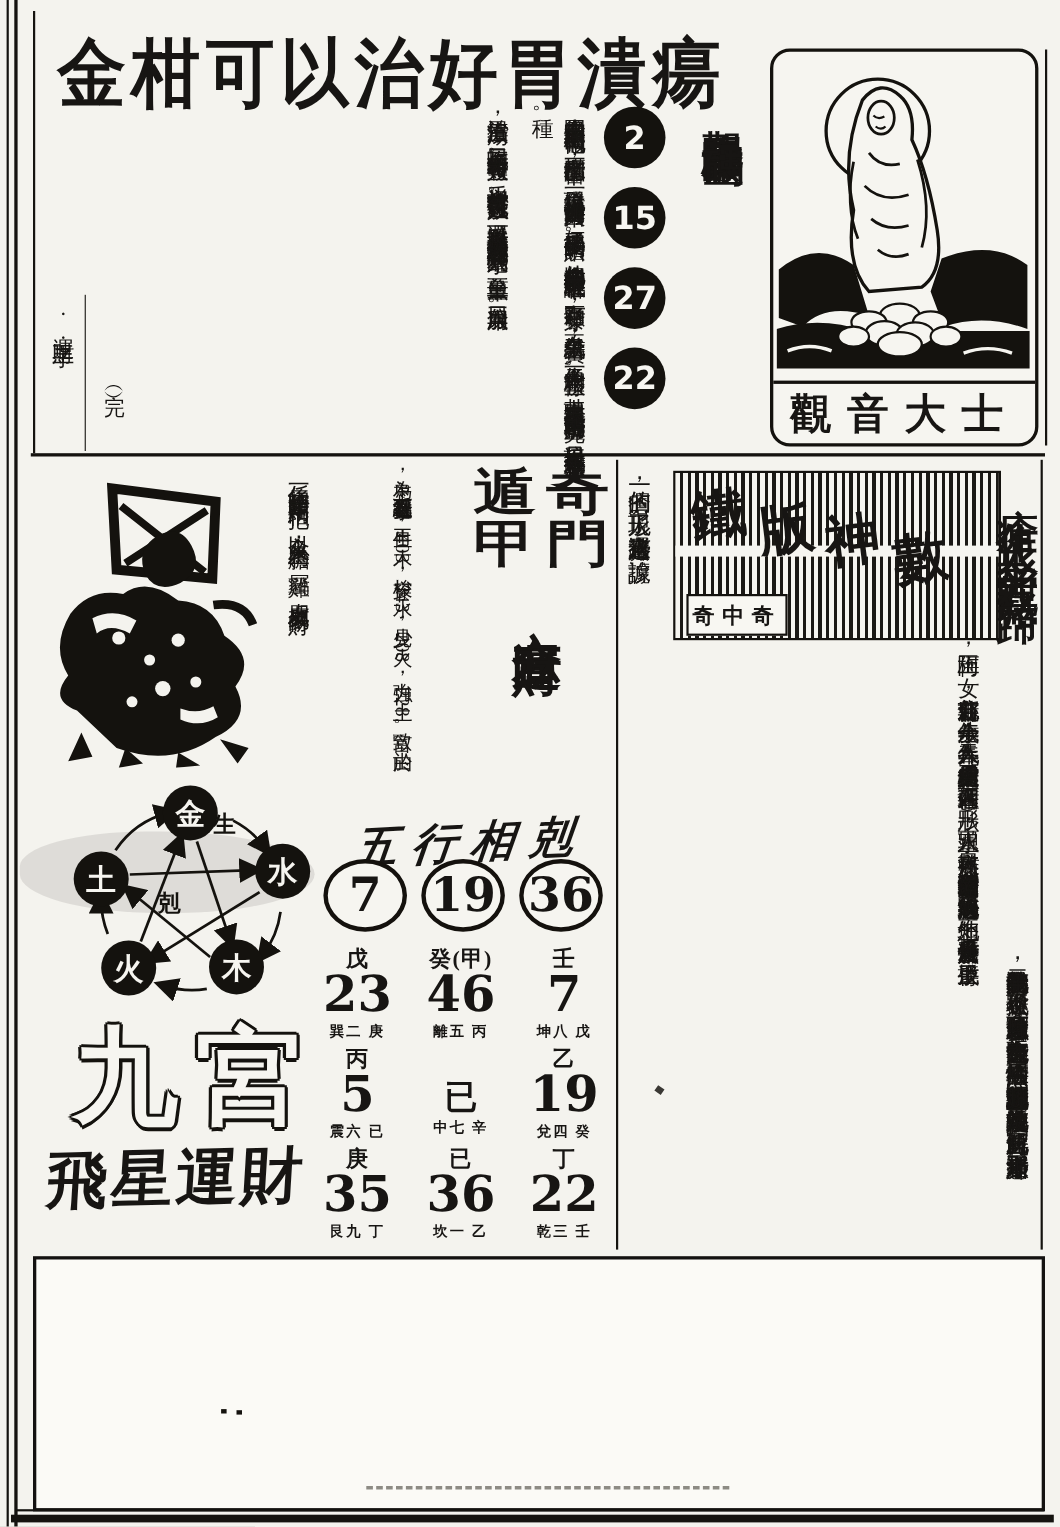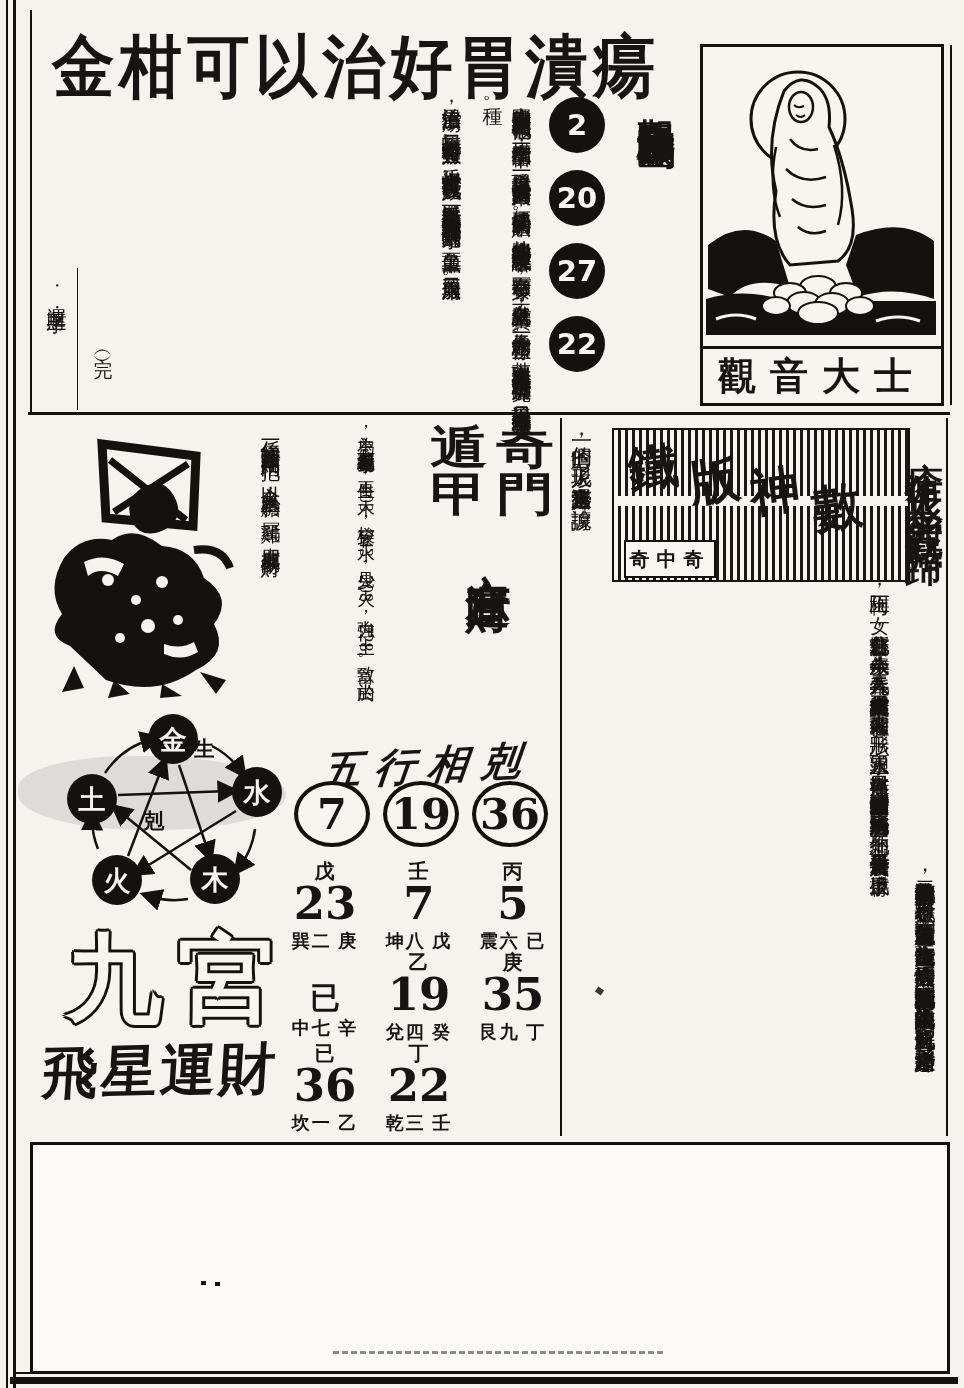--- a/index.html
+++ b/index.html
@@ -29,21 +29,21 @@
                transform:skewX(-9deg) rotate(-3deg);}
   .lucky-row{display:flex;gap:13px;align-items:center;}
   .lucky{width:68px;height:58px;border:4px solid #14110d;border-radius:50%;background:#f6f5f0;
          display:flex;align-items:center;justify-content:center;font-size:43px;font-weight:700;
          font-family:"DejaVu Serif",serif;}
   .ngrid{display:grid;grid-template-columns:repeat(3,94px);grid-auto-rows:91px;}
   .ncell{display:flex;flex-direction:column;align-items:center;justify-content:flex-start;}
   .ntop{font-size:20px;font-weight:800;height:25px;letter-spacing:1px;}
   .nnum{font-size:45px;font-weight:700;line-height:.95;font-family:"DejaVu Serif",serif;}
   .nnum.ch{font-size:30px;padding-top:10px;font-weight:800;}
-  .nbot{font-size:18px;font-weight:800;letter-spacing:2px;margin-top:3px;white-space:pre;}
+  .nbot{font-size:13px;font-weight:800;letter-spacing:2px;margin-top:3px;white-space:pre;}
   .outline{font-size:96px;font-weight:900;letter-spacing:16px;color:#f6f5f0;white-space:nowrap;
            text-shadow:3px 0 #14120e,-3px 0 #14120e,0 3px #14120e,0 -3px #14120e,
                        2px 2px #14120e,-2px 2px #14120e,2px -2px #14120e,-2px -2px #14120e;}
   .fly{font-size:56px;font-weight:700;letter-spacing:3px;white-space:nowrap;
        transform:rotate(-1.5deg) skewX(-5deg);}
   .banner{position:absolute;border:2px solid #14120e;
           background:repeating-linear-gradient(90deg,#f6f5f0 0 4px,#1b1915 4px 7px);}
   .band{position:absolute;left:0;right:0;height:10px;background:#f6f5f0;}
   .bchar{position:absolute;font-size:50px;font-weight:900;transform:rotate(-7deg);
          font-family:"DejaVu Sans",sans-serif;}
@@ -71,26 +71,26 @@
     <p>中國船員們拿出了金柑回報他們，權左衛門品嘗了一下，發現這是一種過去從未嘗過的好東西，便接受了船長的饋贈。他將金柑的種子在庭院裡試著種下了，有兩顆發了芽，不久就結出了果實，像今天的金柑一樣。其中之一現在還生長在三保柴田邸遺址折疊門那兒。這是日本現在栽培的金柑原種。</p>
     <p>治療胃潰瘍，一日吃二至三個金柑即可有效。采一小把金柑葉當茶飲也可以見效。還可以將干金柑五至六個加三玻璃杯左右（約六百毫升）的水，煎至半量，一日分三次服用。</p>
   </div>
   <div class="abs v" style="left:90px;top:344px;font-size:19px;">（完）</div>
   <div class="abs v" style="left:44px;top:282px;font-size:20px;letter-spacing:3px;">·運財王子·</div>
 
   <div class="abs v" style="left:630px;top:88px;height:310px;font-size:38px;font-weight:800;letter-spacing:3px;">觀音賜降靈碼：</div>
 
   <div class="abs badge-col" style="left:549px;top:97px;">
     <div class="badge">2</div>
-    <div class="badge">20</div>
+    <div class="badge">15</div>
     <div class="badge">27</div>
     <div class="badge">22</div>
   </div>
 
-  <div class="abs gbox" style="left:700px;top:44px;width:238px;height:356px;">
+  <div class="abs gbox" style="left:700px;top:44px;width:238px;height:356px;border-radius:18px;">
     <svg width="232" height="296" viewBox="0 0 232 296" style="display:block;margin:2px auto 0;">
       <circle cx="92" cy="70" r="47" fill="none" stroke="#14120e" stroke-width="3"></circle>
       <path d="M78,42 Q94,22 112,38 Q126,50 123,78 Q138,110 146,160 Q152,198 132,212 L84,216 Q62,192 70,142 Q58,92 78,42 Z" fill="#f6f5f0" stroke="#14120e" stroke-width="3"></path>
       <ellipse cx="95" cy="58" rx="12" ry="15" fill="#f6f5f0" stroke="#14120e" stroke-width="2.5"></ellipse>
       <path d="M88,56 q4,4 10,1 M90,66 q5,4 9,0" stroke="#14120e" stroke-width="2" fill="none"></path>
       <path d="M84,90 q10,14 28,10 M80,120 q16,16 40,8 M86,150 q14,12 34,6 M92,178 q12,10 28,4" stroke="#14120e" stroke-width="2.5" fill="none"></path>
       <path d="M70,98 q-8,40 4,70 M128,96 q14,44 4,80" stroke="#14120e" stroke-width="2.5" fill="none"></path>
       <path d="M2,196 Q36,168 70,192 L84,238 Q44,226 24,248 L2,240 Z" fill="#14120e"></path>
       <path d="M150,186 Q196,168 228,192 L228,250 Q188,236 152,248 L140,216 Z" fill="#14120e"></path>
       <path d="M0,250 Q40,238 80,252 L230,252 L230,286 L0,286 Z" fill="#14120e"></path>
@@ -189,20 +189,25 @@
     <div class="lucky">36</div>
   </div>
 
   <div class="abs ngrid" style="left:278px;top:858px;">
     <div class="ncell">
       <div class="ntop">戊</div>
       <div class="nnum">23</div>
       <div class="nbot">巽二 庚</div>
     </div>
     <div class="ncell">
+      <div class="ntop">癸(甲)</div>
+      <div class="nnum">46</div>
+      <div class="nbot">離五 丙</div>
+    </div>
+    <div class="ncell">
       <div class="ntop">壬</div>
       <div class="nnum">7</div>
       <div class="nbot">坤八 戊</div>
     </div>
     <div class="ncell">
       <div class="ntop">丙</div>
       <div class="nnum">5</div>
       <div class="nbot">震六 已</div>
     </div>
     <div class="ncell">

